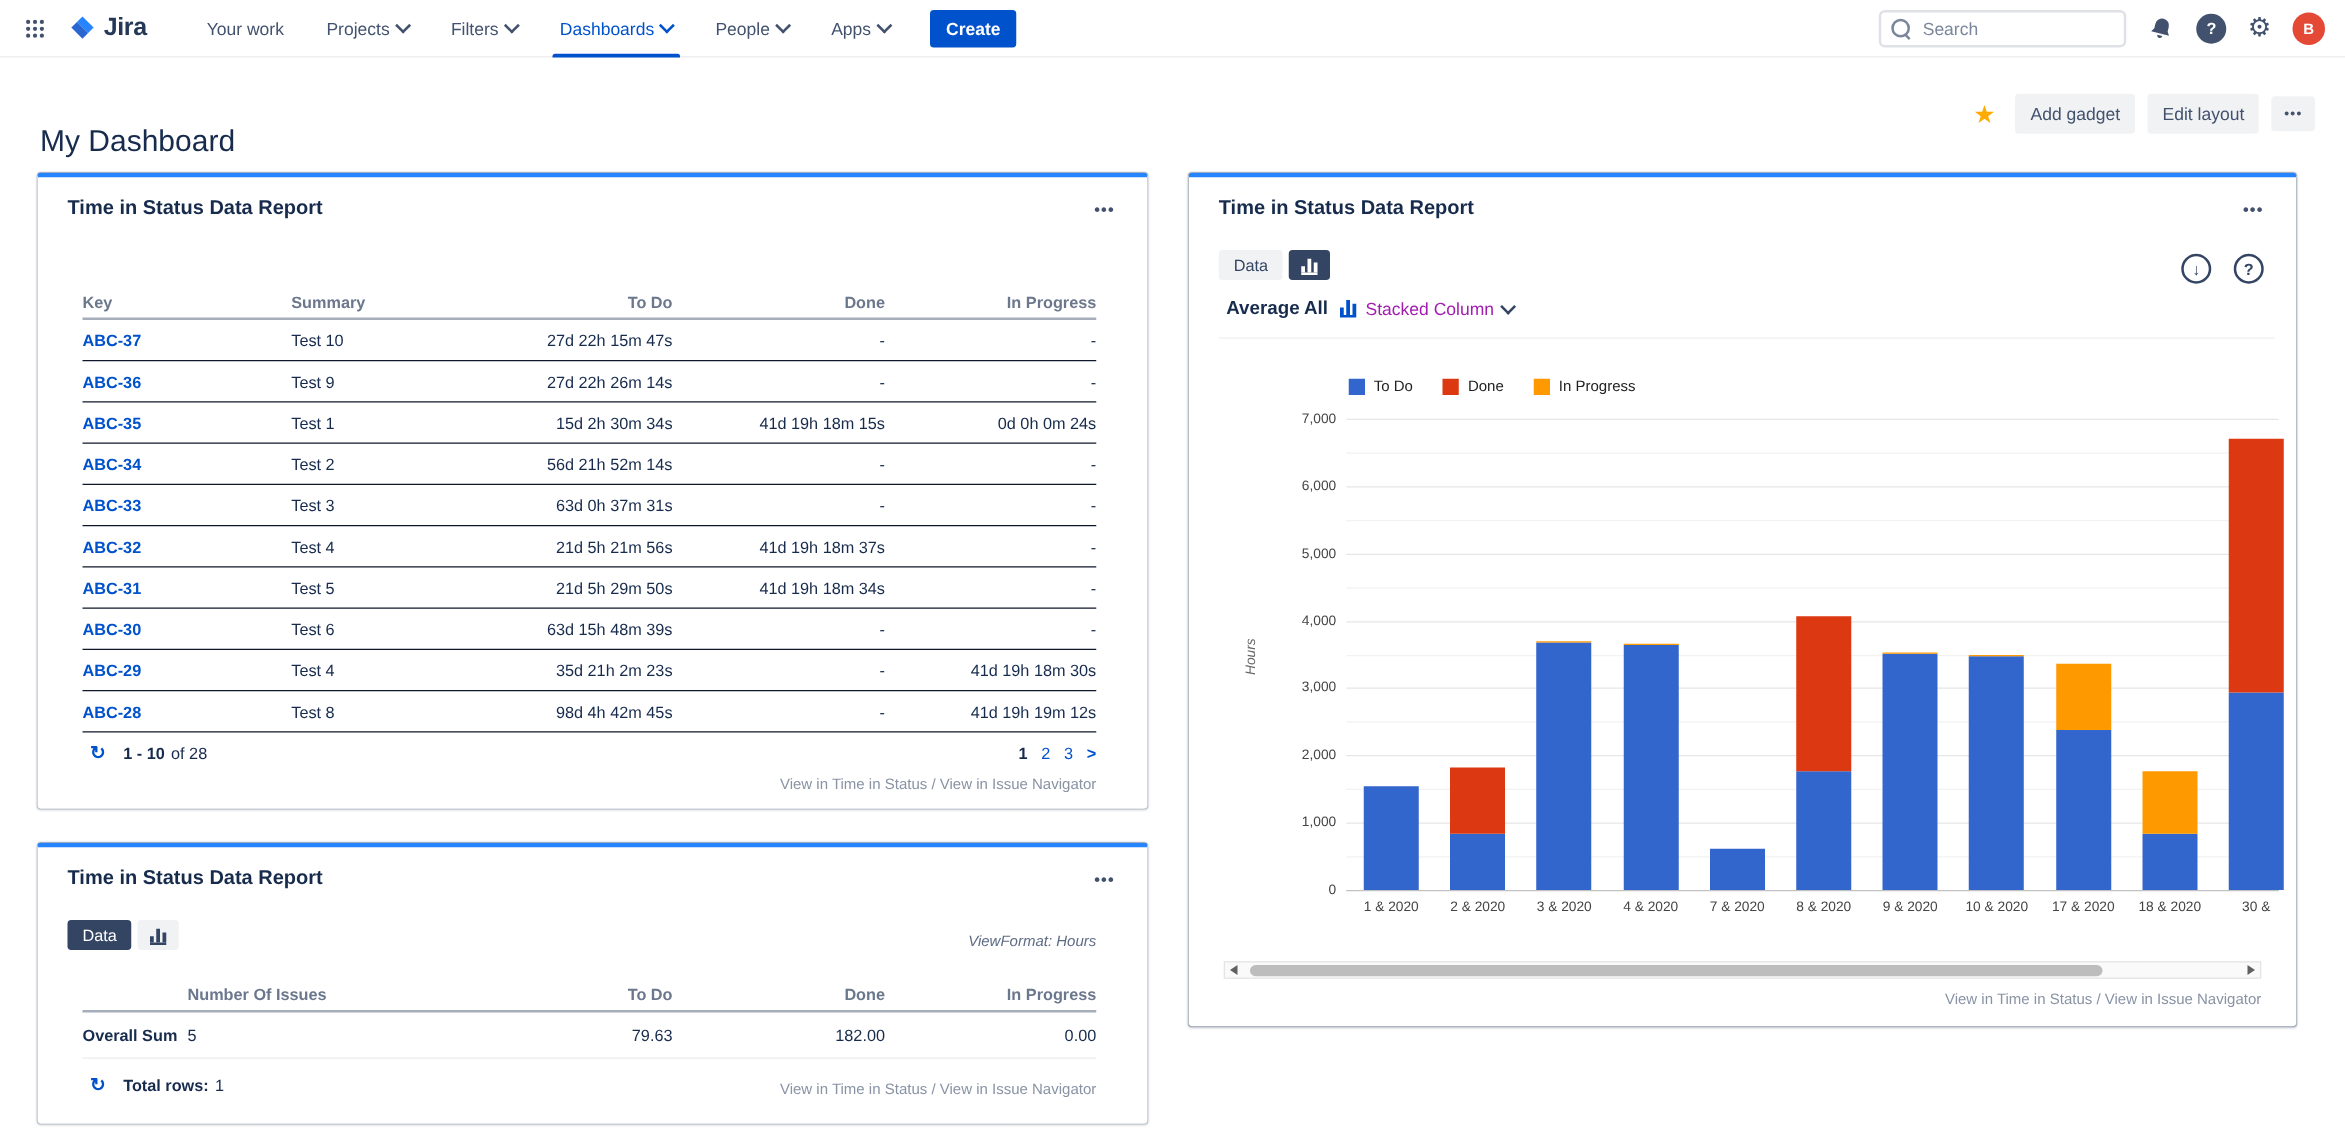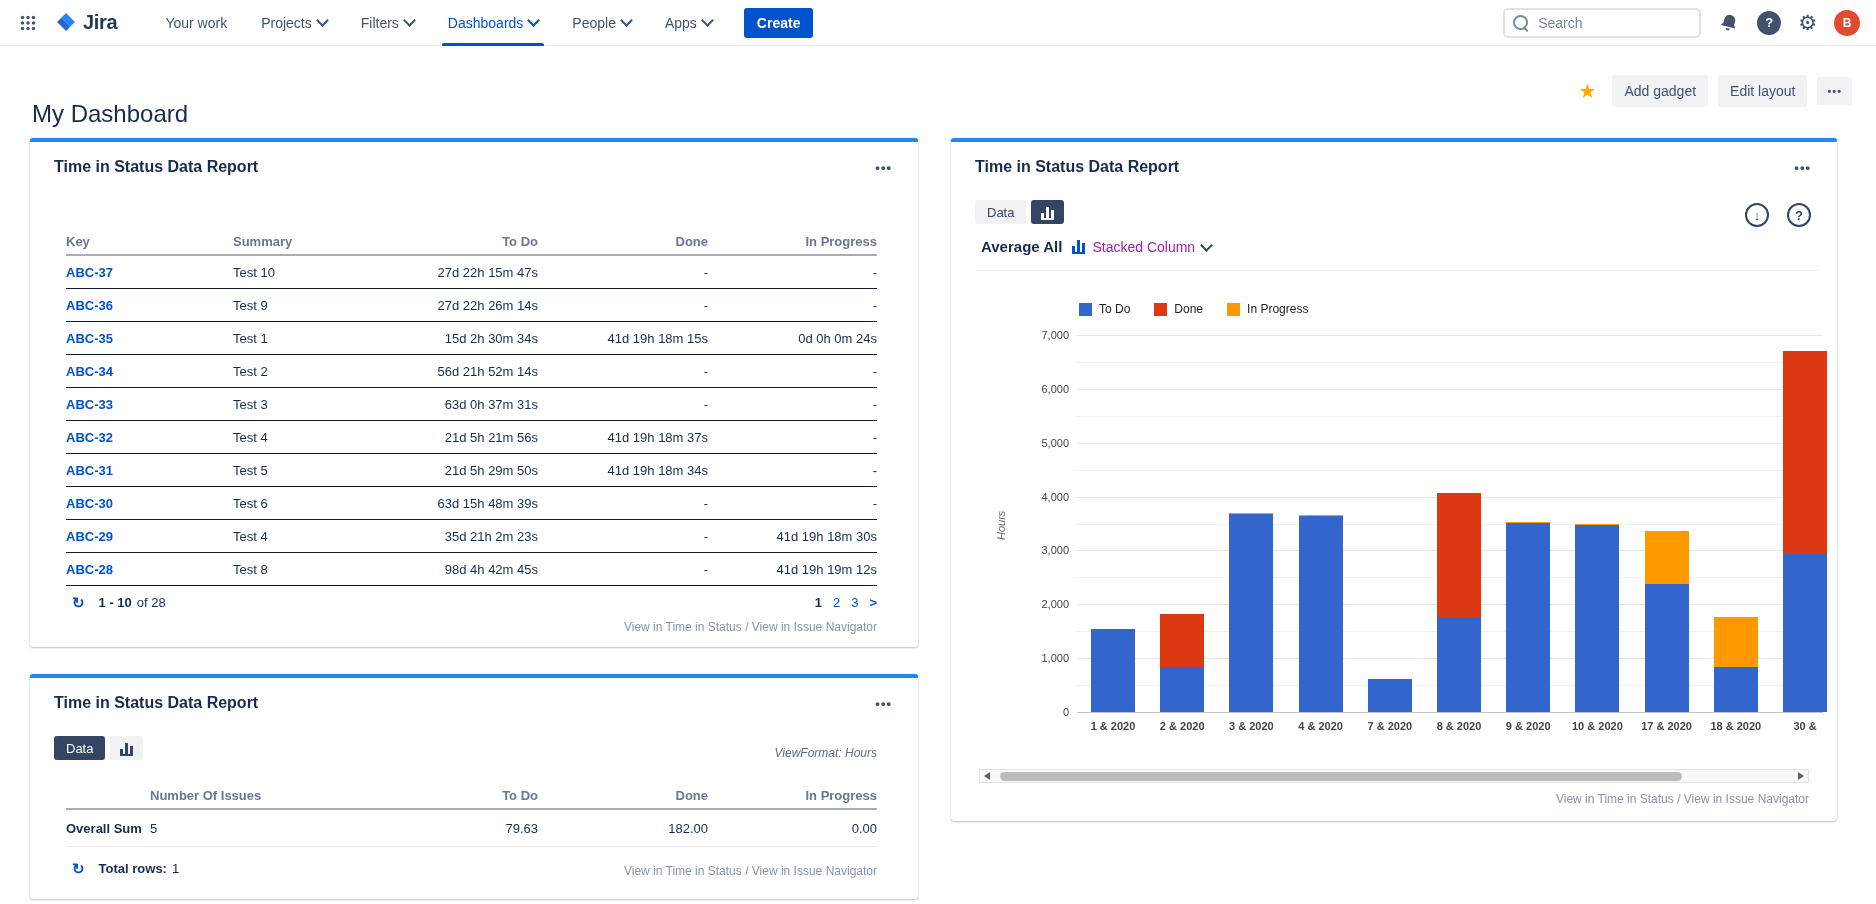--- a/index.html
+++ b/index.html
@@ -98,21 +98,21 @@
   .grp-label{font-size:15px;font-weight:700;color:#172B4D;}
   .ctype{display:flex;align-items:center;gap:7px;font-size:14px;color:#a21caf;cursor:pointer;}
   .chart-box{position:absolute;left:24px;top:128px;width:845px;height:1px;background:#EEF0F2;}
   .legend{position:absolute;left:128px;top:160px;display:flex;gap:24px;align-items:center;}
   .leg-item{display:flex;gap:7px;align-items:center;font-size:12px;color:#222;}
   .leg-sw{width:13px;height:13px;display:block;}
   .plot{position:absolute;left:126px;top:193px;width:746px;height:377px;}
   .gline{position:absolute;left:0;width:100%;height:1px;}
   .bar-seg{position:absolute;}
   .ytick{position:absolute;left:30px;width:88px;text-align:right;font-size:11px;color:#444;}
-  .xtick{position:absolute;width:70px;text-align:center;font-size:11px;color:#444;top:578px;white-space:nowrap;font-weight:bold;}
+  .xtick{position:absolute;width:70px;text-align:center;font-size:11px;color:#444;top:578px;white-space:nowrap;}
   .ylab{position:absolute;left:44px;top:398px;transform:rotate(-90deg);transform-origin:0 0;
     font-size:11px;font-style:italic;color:#666;}
   .hscroll{position:absolute;left:28px;top:627px;width:830px;height:14px;background:#FAFAFA;
     border:1px solid #E4E4E4;box-sizing:border-box;display:flex;align-items:center;}
   .scroll-arrow{width:14px;height:12px;display:flex;align-items:center;justify-content:center;cursor:pointer;flex:none;}
   .tri-l{width:0;height:0;border-style:solid;border-width:4px 6px 4px 0;border-color:transparent #606060 transparent transparent;}
   .tri-r{width:0;height:0;border-style:solid;border-width:4px 0 4px 6px;border-color:transparent transparent transparent #606060;}
   .scroll-thumb{position:absolute;left:20px;top:2px;width:682px;height:9px;background:#BDBDBD;border-radius:5px;cursor:grab;}
 </style>
 </head>

